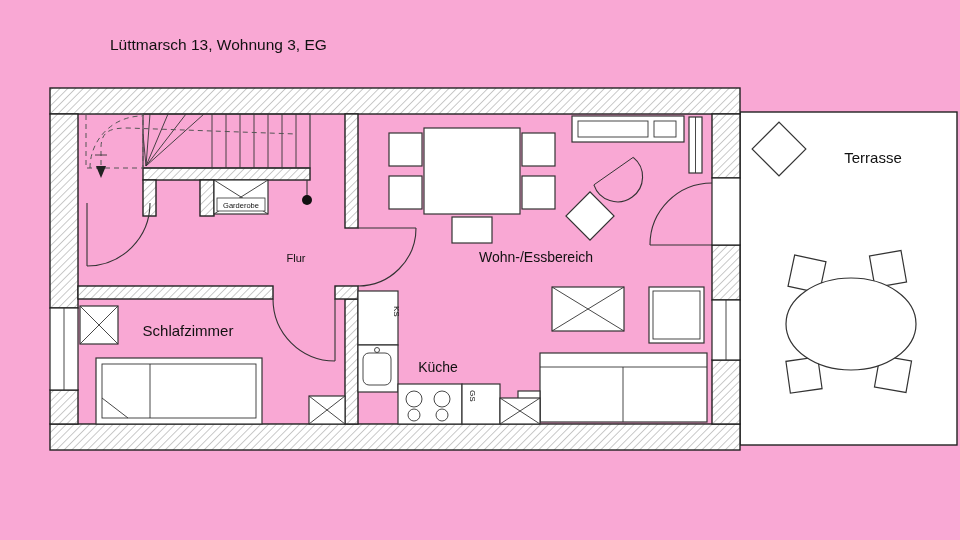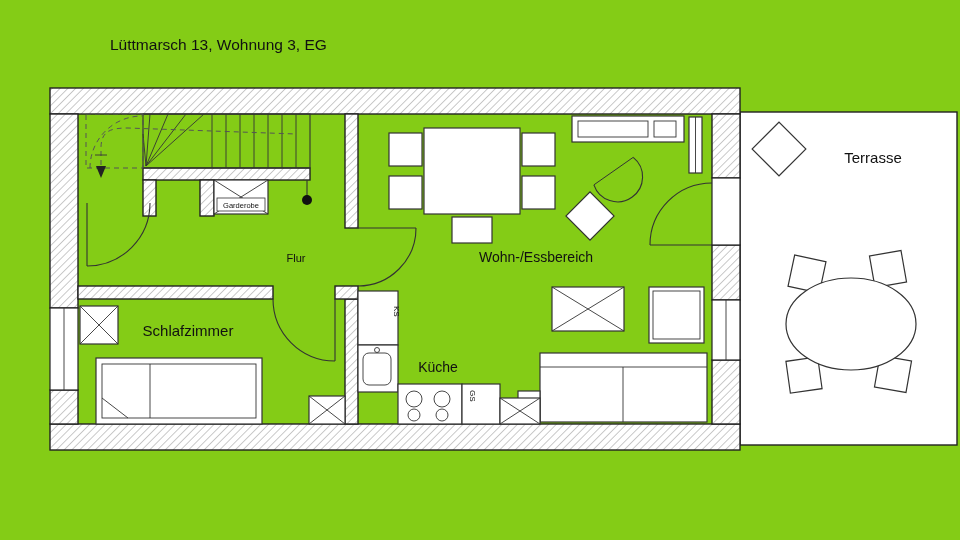--- a/index.html
+++ b/index.html
@@ -1,19 +1,19 @@
 <!DOCTYPE html>
 <html><head>
 <meta charset="utf-8">
 <style>
   html,body{margin:0;padding:0;background:#ffffff;}
   .canvas{
     position:relative;
     width:960px;height:540px;
-    background:#84cc16;
+    background:#f9a8d4;
     font-family:"Liberation Sans", sans-serif;
     overflow:hidden;
   }
   svg{display:block;font-family:"Liberation Sans", sans-serif;}
   .wall{fill:url(#hatch);stroke:#222;stroke-width:1.4;}
   .win{fill:#fff;stroke:#222;stroke-width:1.2;}
   .furn{fill:#fff;stroke:#333;stroke-width:1.2;}
   .ln{stroke:#333;stroke-width:1.1;fill:none;}
   .thin{stroke:#333;stroke-width:0.9;fill:none;}
   .dash{stroke:#555;stroke-width:1;fill:none;stroke-dasharray:5 4;}

